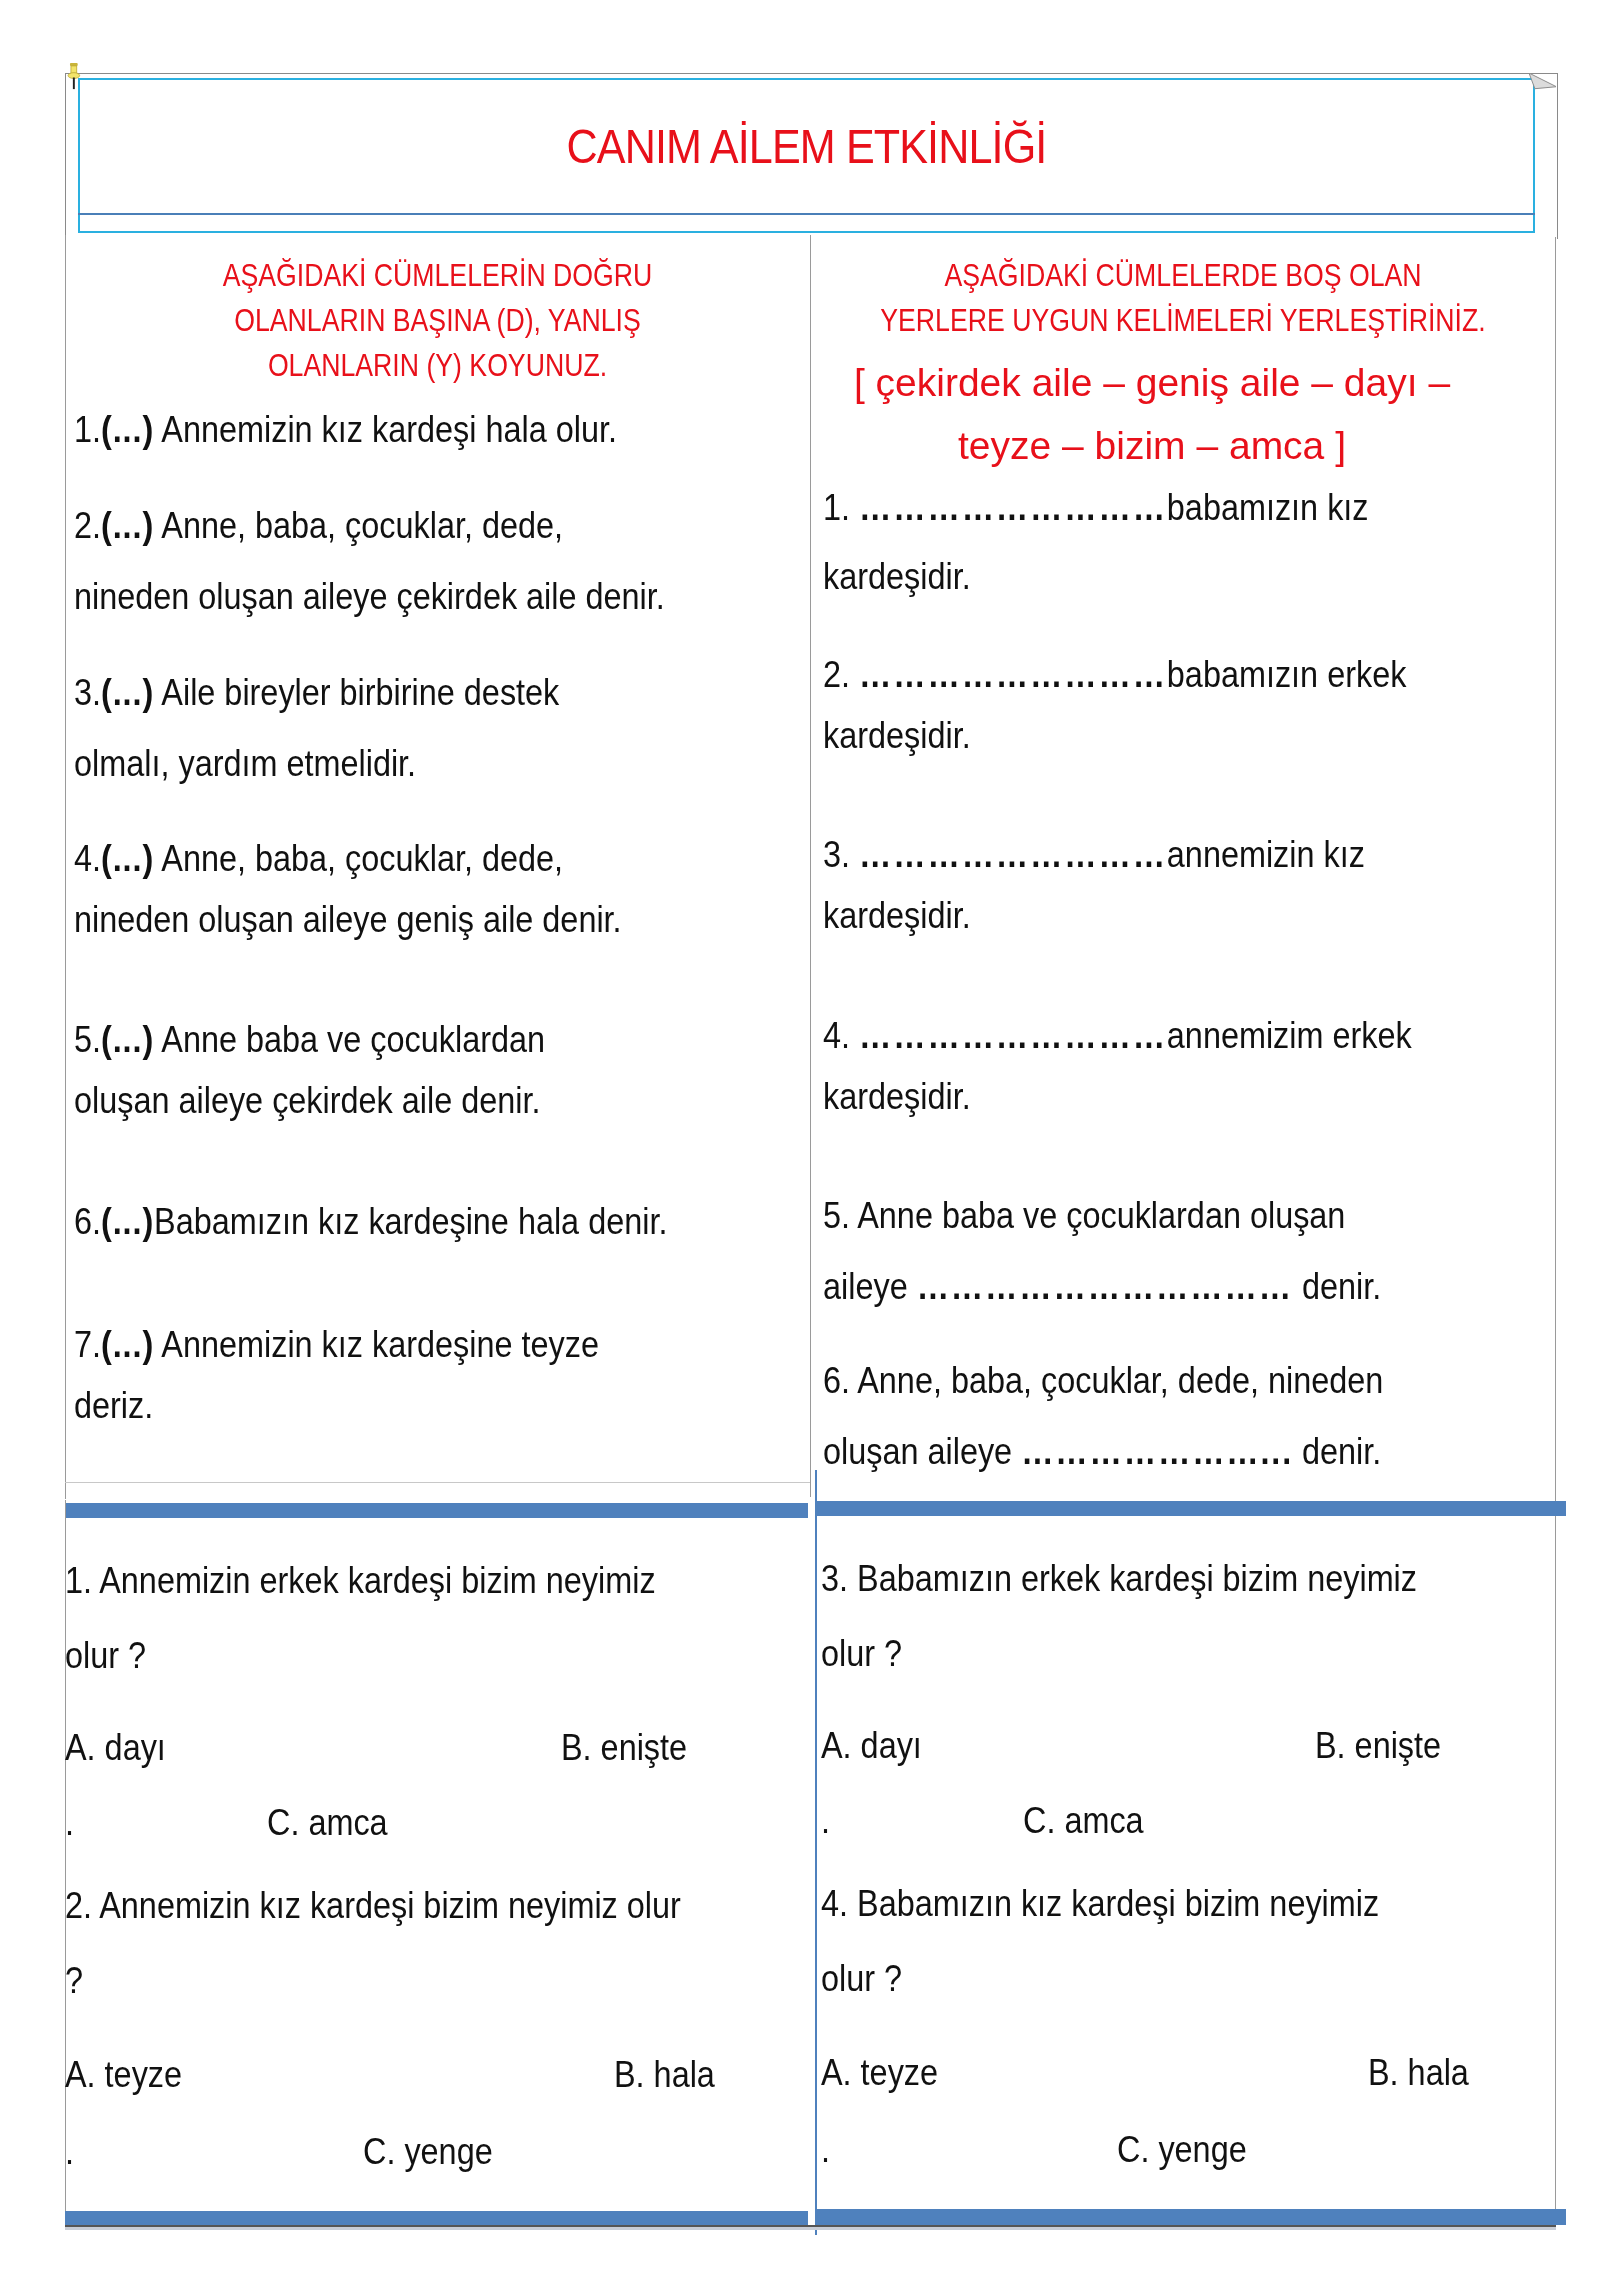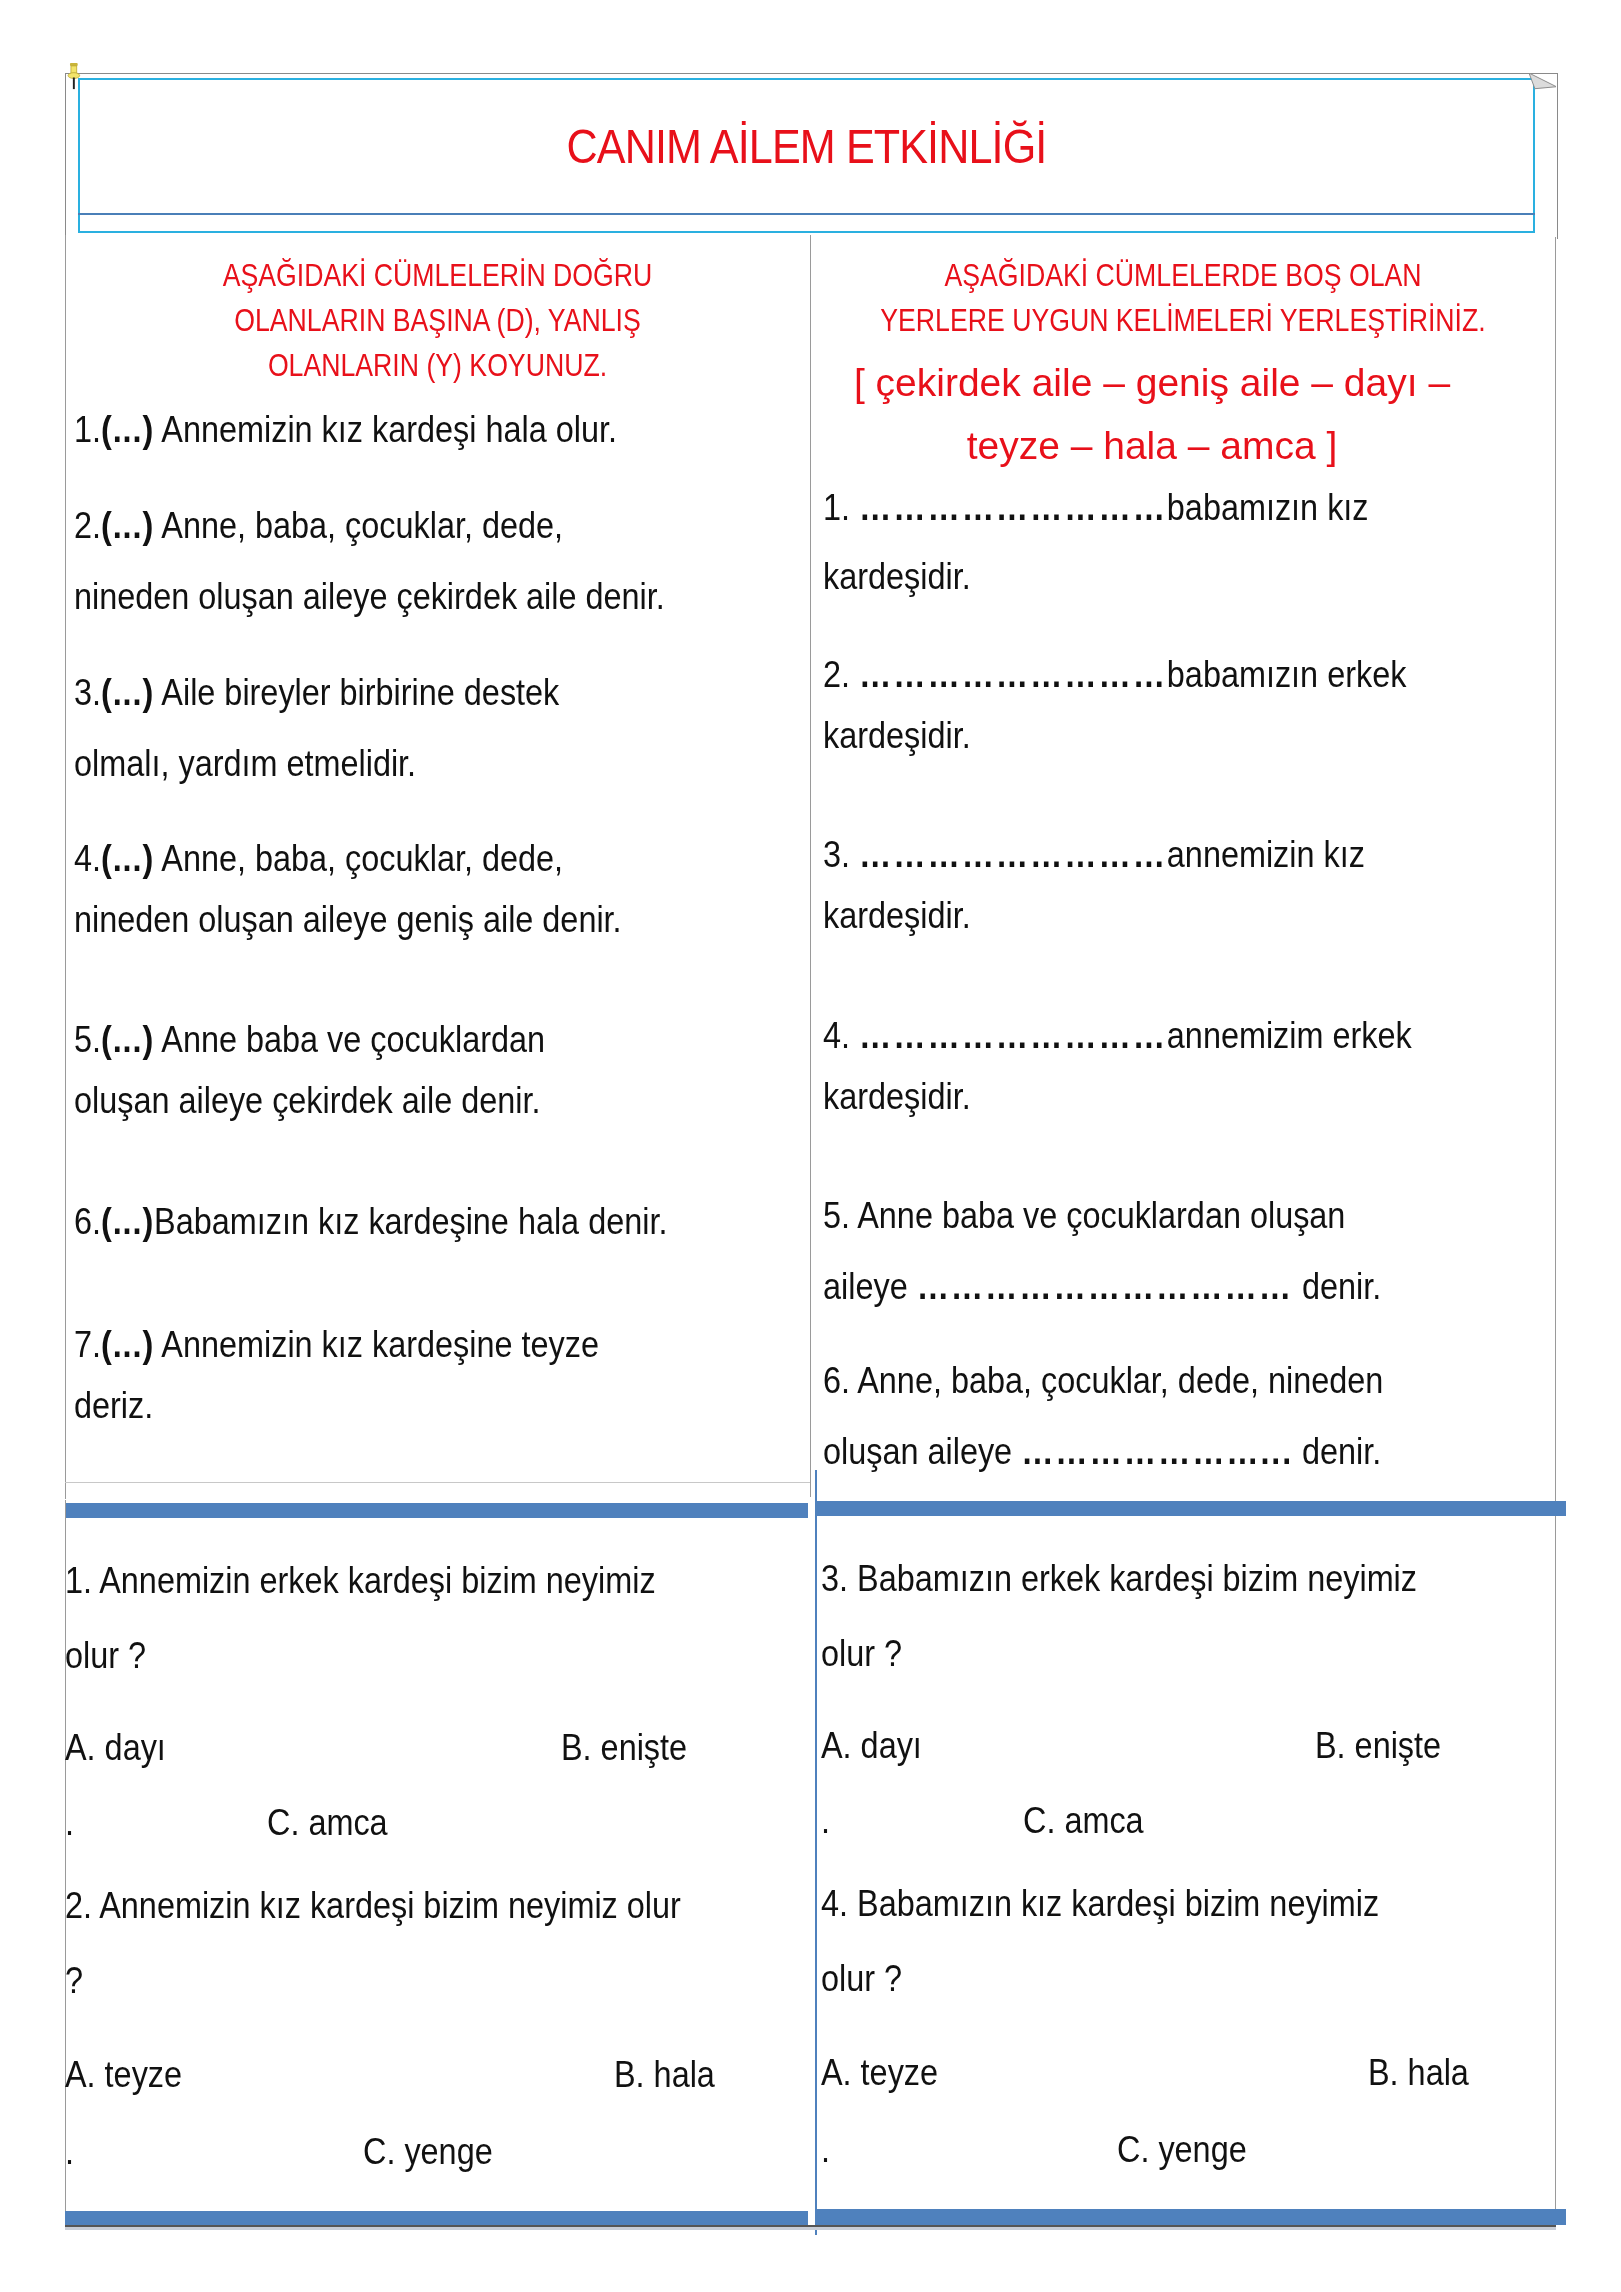--- a/index.html
+++ b/index.html
@@ -92,21 +92,21 @@
   <div><span>7.</span><b>(...)</b> <span>Annemizin kız kardeşine teyze</span></div>
   <div style="margin-top:-9.8px;">deriz.</div>
 </div>
 
 <div class="abs hdr" style="left:810px; top:253px; width:746px;">
   <div>AŞAĞIDAKİ CÜMLELERDE BOŞ OLAN</div>
   <div>YERLERE UYGUN KELİMELERİ YERLEŞTİRİNİZ.</div>
 </div>
 <div class="abs wordbank" style="left:810px; top:351px; width:684px;">
   <div>[ çekirdek aile – geniş aile – dayı –</div>
-  <div>teyze – hala – amca ]</div>
+  <div>teyze – bizim – amca ]</div>
 </div>
 
 <div class="abs txt" style="left:823px; top:472px;">
   <div><span>1.</span> <span class="dots">………………………</span><span>babamızın kız</span></div>
   <div style="margin-top:-2px;">kardeşidir.</div>
 </div>
 
 <div class="abs txt" style="left:823px; top:639px;">
   <div><span>2.</span> <span class="dots">………………………</span><span>babamızın erkek</span></div>
   <div style="margin-top:-9.8px;">kardeşidir.</div>

